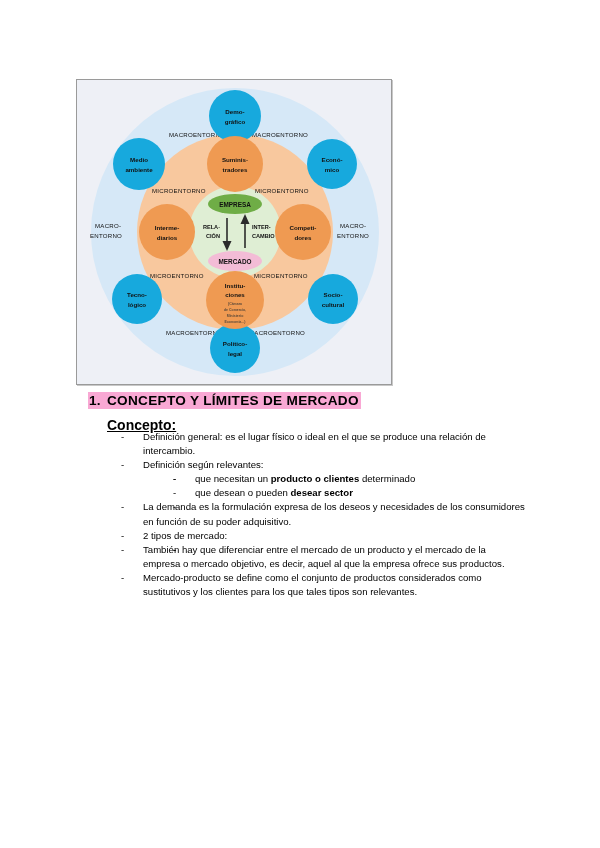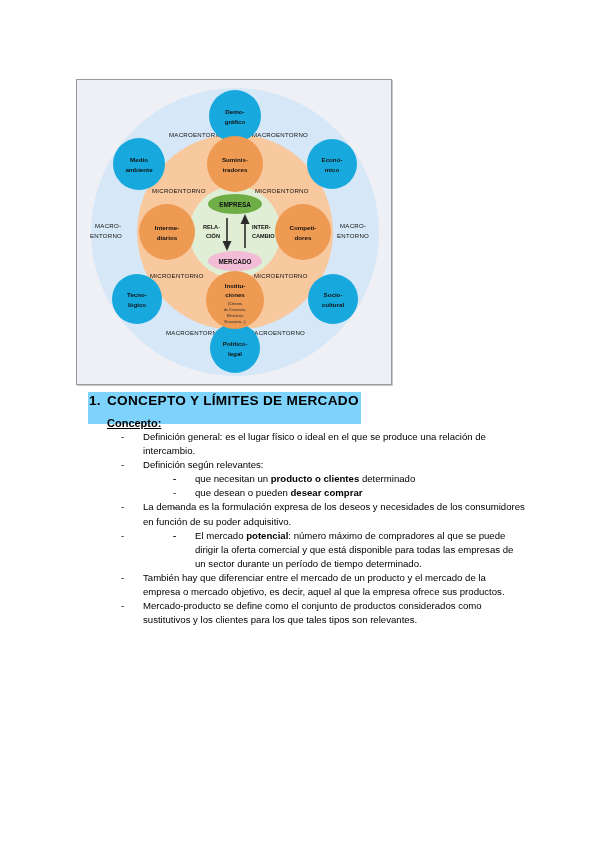--- a/index.html
+++ b/index.html
@@ -70,30 +70,30 @@
   .heading {
     position: absolute;
     left: 88px;
     top: 393px;
     font-size: 13.6px;
     font-weight: bold;
     letter-spacing: 0.3px;
     white-space: nowrap;
   }
   .heading .hl {
-    background: #7dd3fc;
-    padding: 1px 2px 16px 1px;
+    background: #f9a8d4;
+    padding: 1px 2px 1px 1px;
   }
   .heading .num { margin-right: 6px; }
 
   .subheading {
     position: absolute;
     left: 107px;
     top: 417px;
-    font-size: 11px;
+    font-size: 14px;
     font-weight: bold;
     text-decoration: underline;
   }
 
   .content {
     position: absolute;
     left: 107px;
     top: 430px;
     width: 418px;
     font-size: 9.6px;
@@ -256,42 +256,42 @@
       <ul class="lvl inner">
         <li>
           <span class="dash">-</span>
         </li>
         <li>
           <span class="dash">-</span>
           <span class="txt"><span>que necesitan un </span><b>producto o clientes</b><span> determinado</span></span>
         </li>
         <li>
           <span class="dash">-</span>
-          <span class="txt"><span>que desean o pueden </span><b>desear comprar</b><span></span></span>
+          <span class="txt"><span>que desean o pueden </span><b>desear sector</b><span></span></span>
         </li>
         <li>
           <span class="dash">-</span>
         </li>
       </ul>
     </li>
 
     <li>
       <span class="dash">-</span>
       <span class="txt">La demanda es la formulación expresa de los deseos y necesidades de los consumidores en función de su poder adquisitivo.</span>
     </li>
 
     <li>
       <span class="dash">-</span>
+      <span class="txt">2 tipos de mercado:</span>
       <ul class="lvl inner">
         <li>
           <span class="dash">-</span>
         </li>
         <li>
           <span class="dash">-</span>
-          <span class="txt"><span>El mercado </span><b>potencial</b><span>: número máximo de compradores al que se puede dirigir la oferta comercial y que está disponible para todas las empresas de un sector durante un período de tiempo determinado.</span></span>
         </li>
       </ul>
     </li>
 
     <li>
       <span class="dash">-</span>
       <span class="txt">También hay que diferenciar entre el mercado de un producto y el mercado de la empresa o mercado objetivo, es decir, aquel al que la empresa ofrece sus productos.</span>
     </li>
 
     <li>

